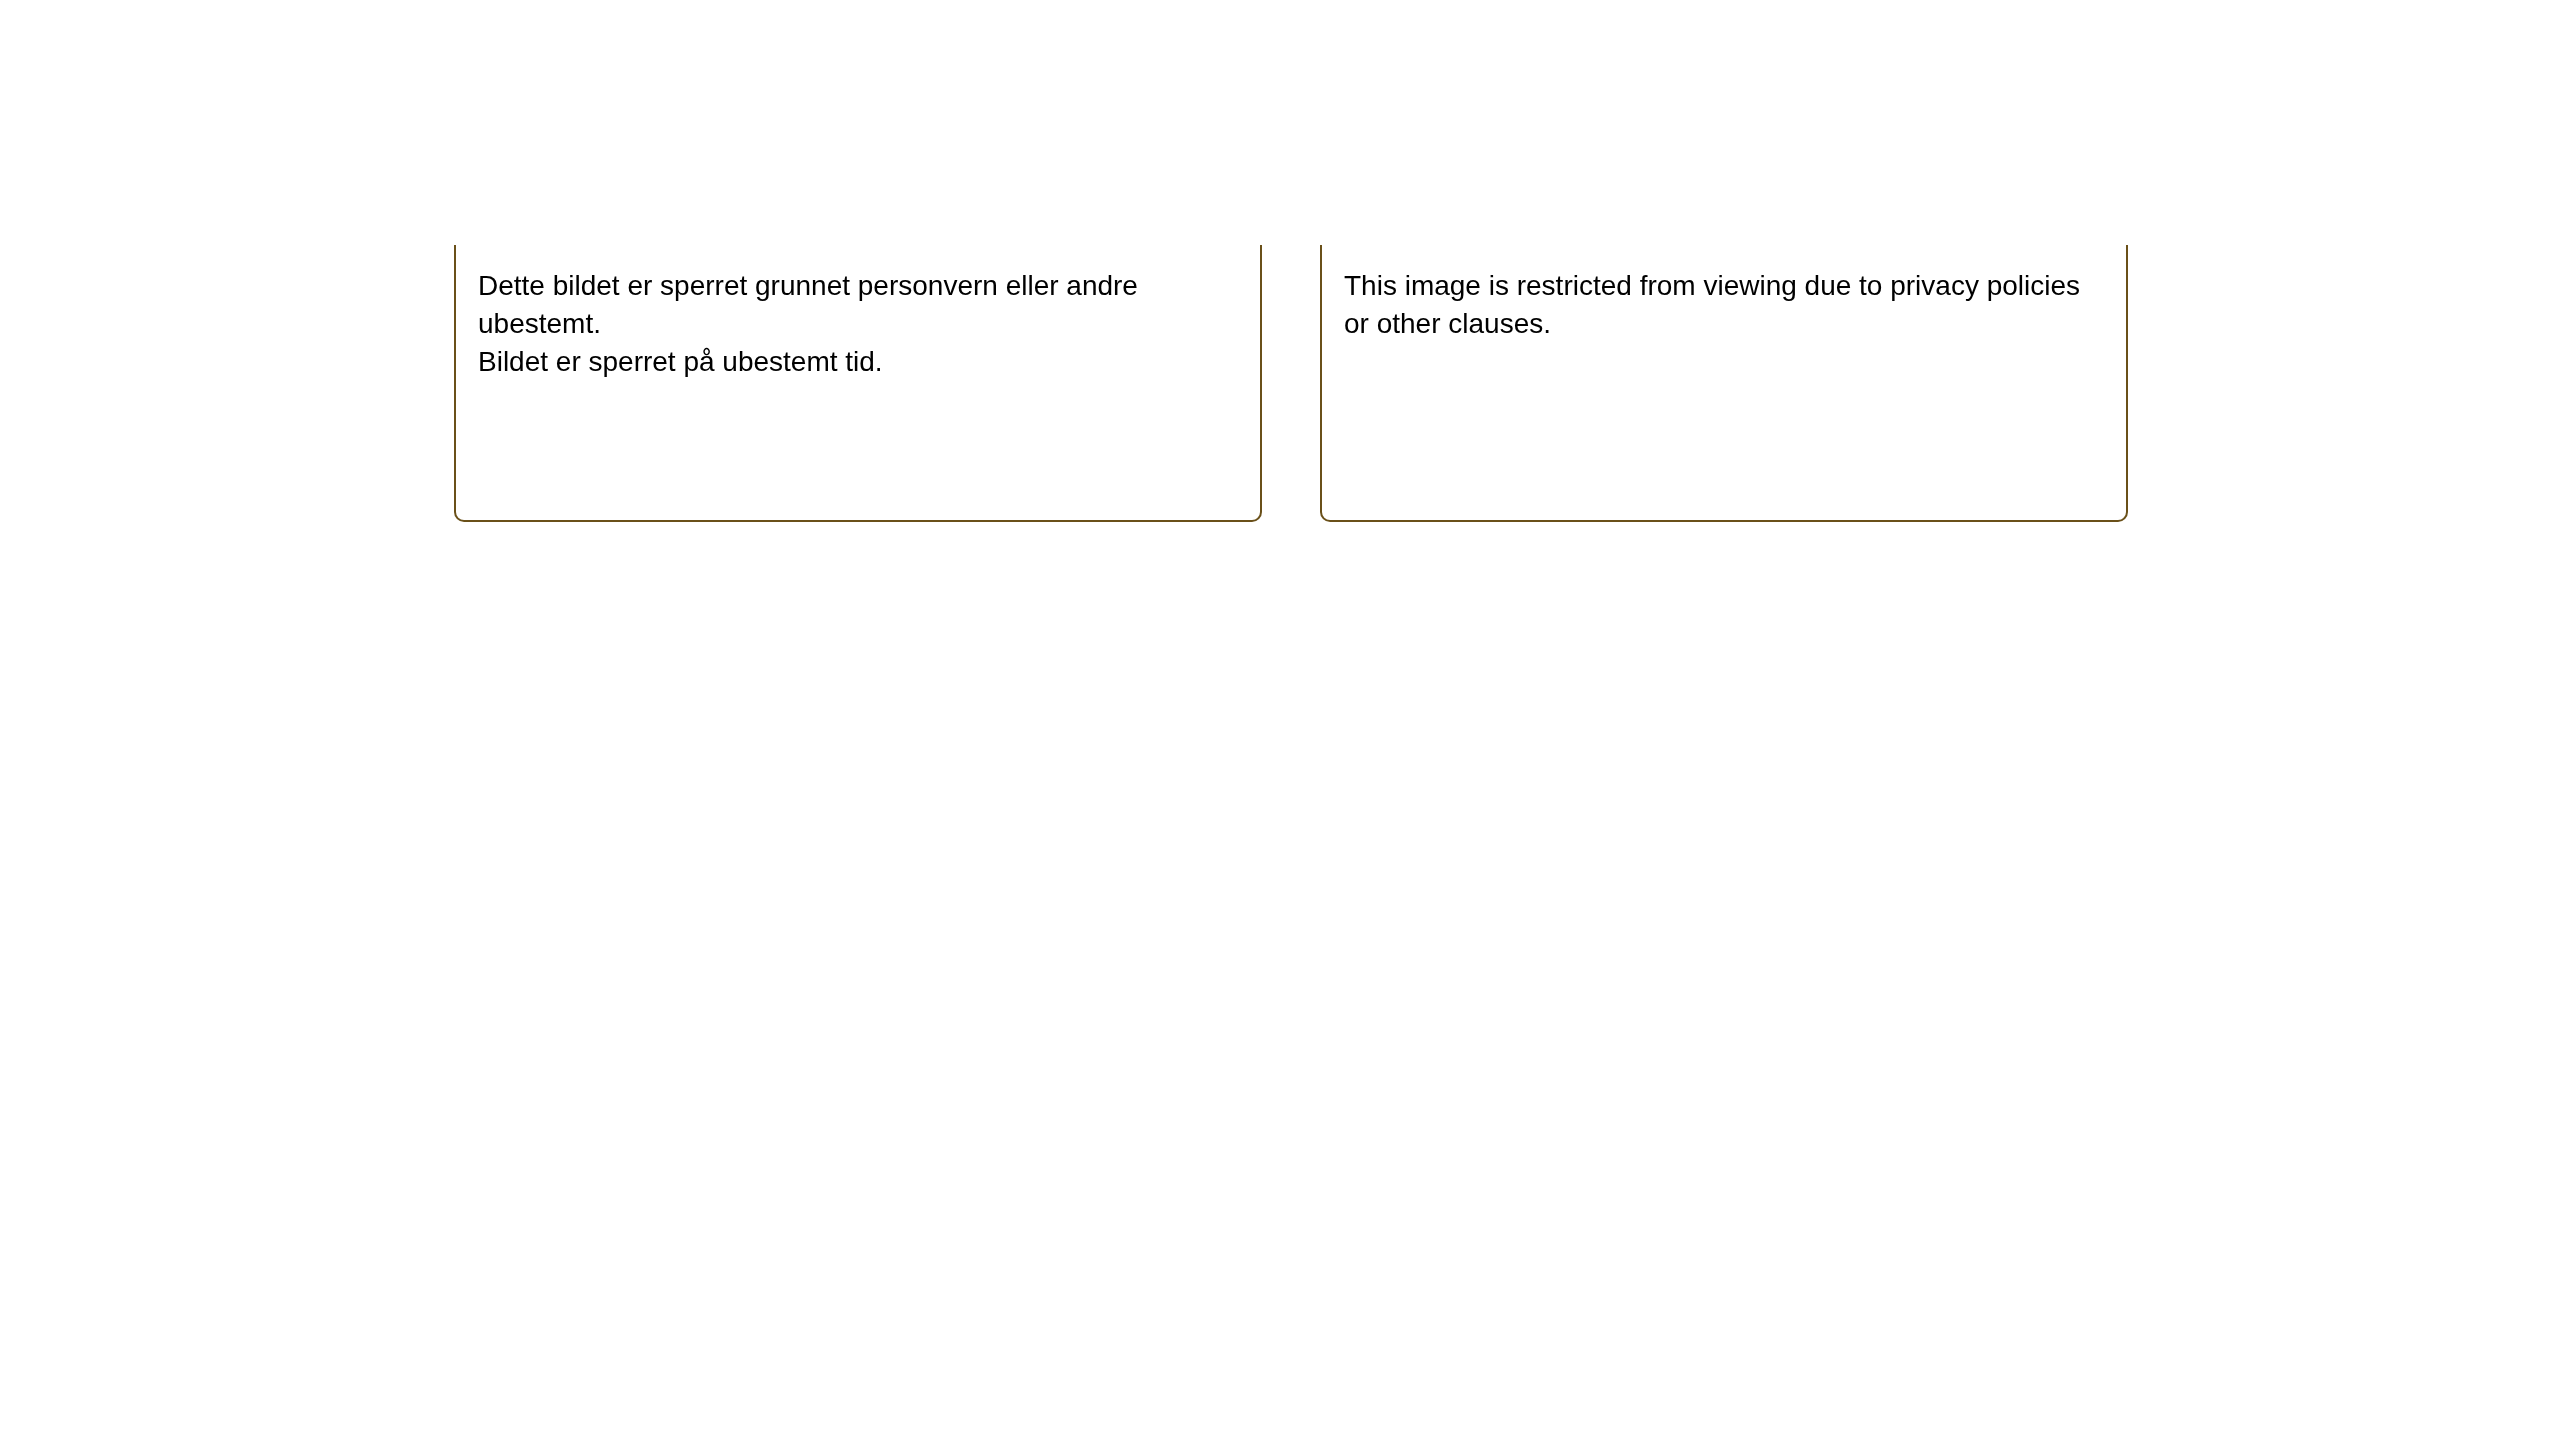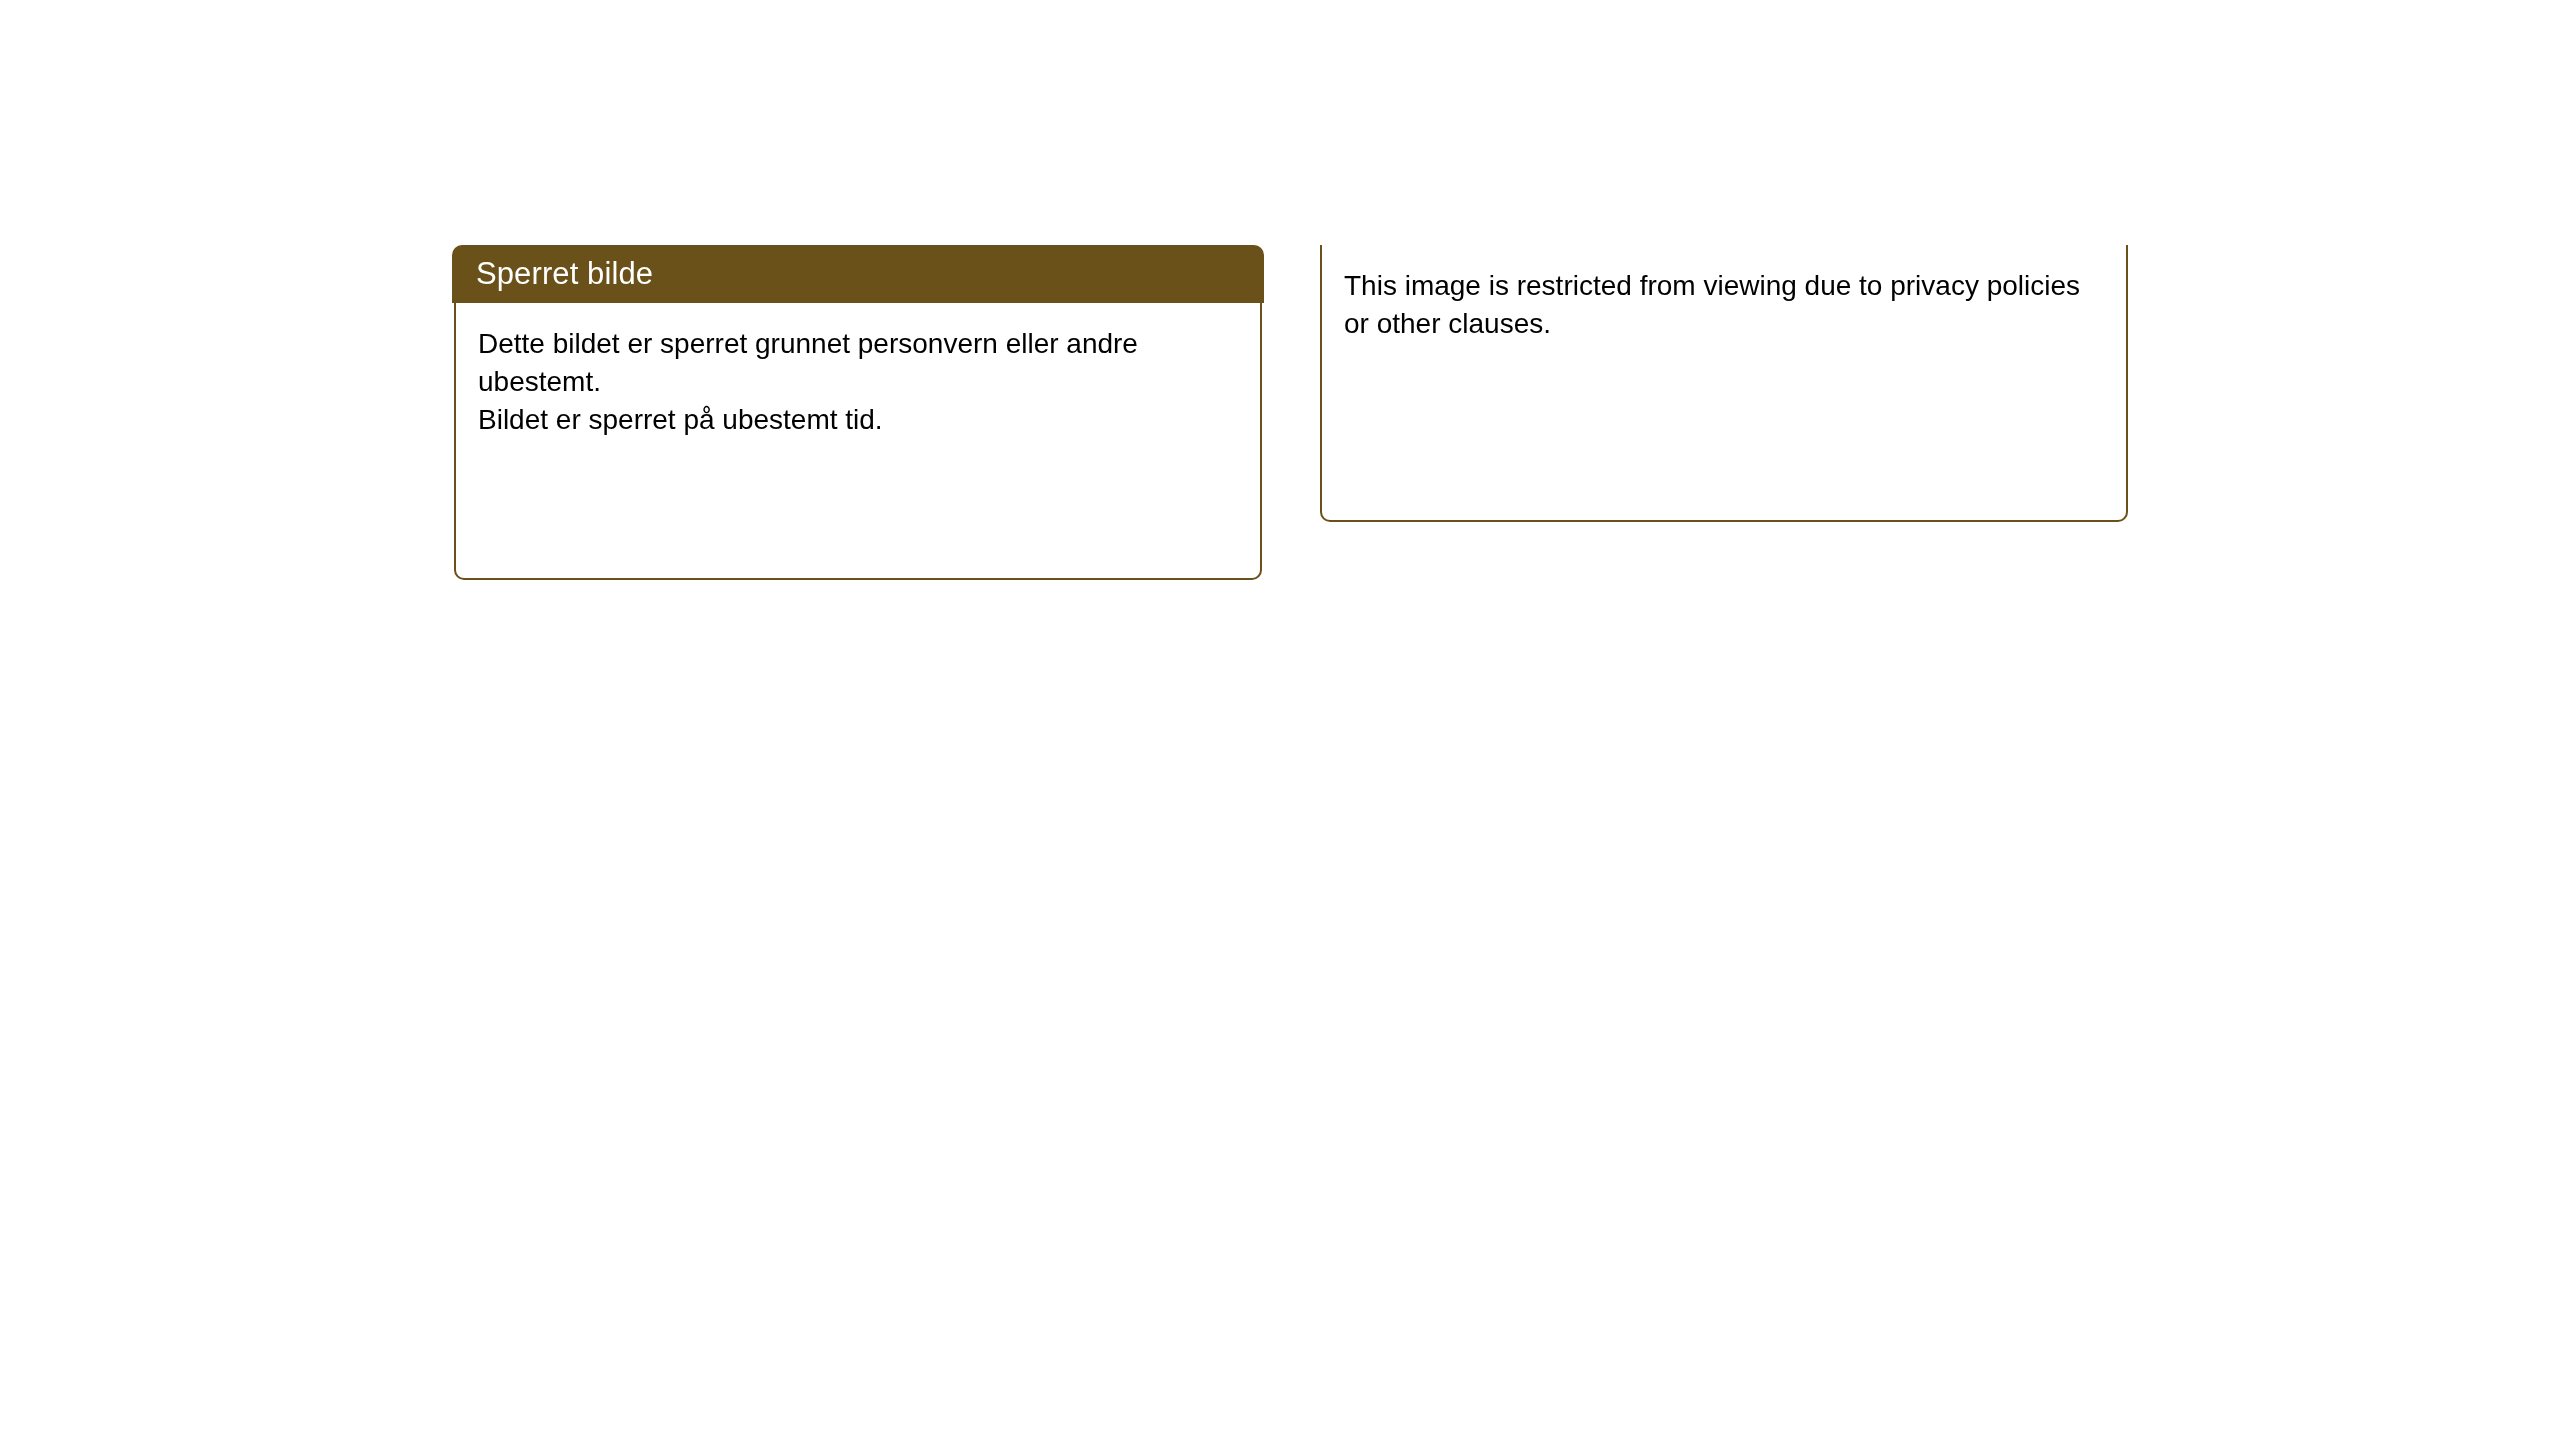--- a/index.html
+++ b/index.html
@@ -83,23 +83,20 @@
     left: 1318px;
     top: 245px;
   }
 </style>
 </head>
 <body>
 
 <div id="stage">
 
   <section class="card" id="card-blocked-no">
-    <div class="card-header">
-      <span class="card-header-title">Sperret bilde</span>
-    </div>
     <div class="card-body">
       <p>Dette bildet er sperret grunnet personvern eller andre ubestemt.</p>
       <p>Bildet er sperret på ubestemt tid.</p>
     </div>
   </section>
 
   <section class="card" id="card-blocked-en">
     <div class="card-body">
       <p>This image is restricted from viewing due to privacy policies or other clauses.</p>
     </div>

